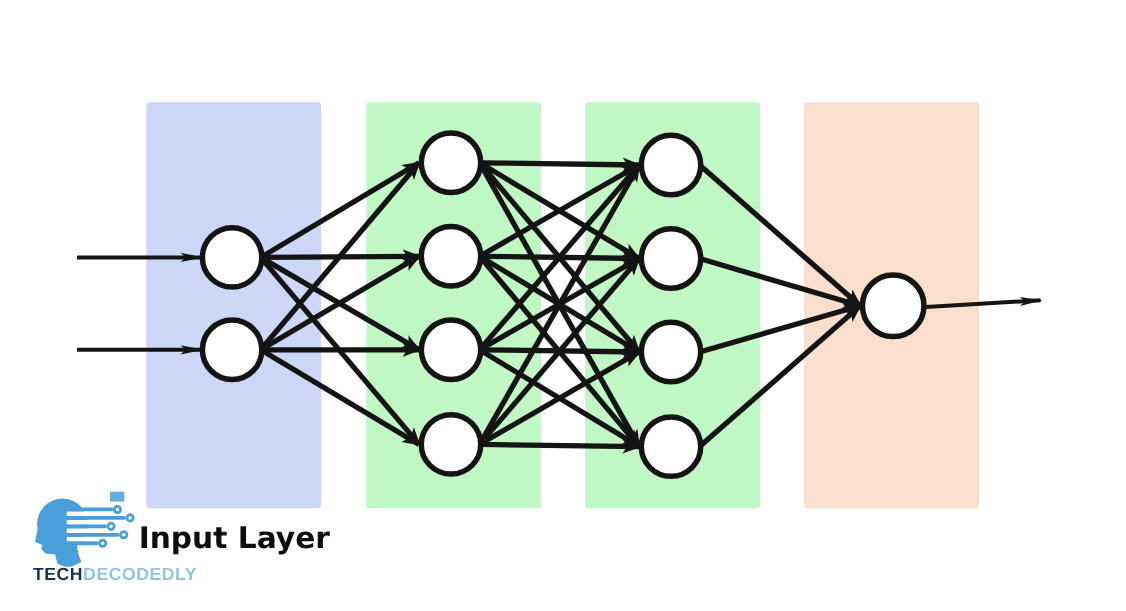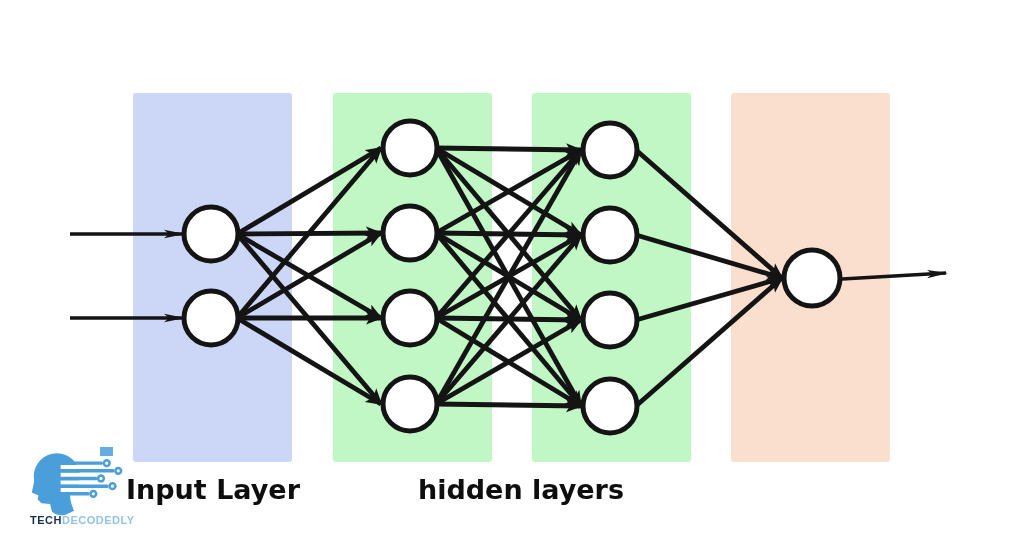--- a/index.html
+++ b/index.html
@@ -12,21 +12,21 @@
   .layer-label{
     position:absolute;top:474px;transform:translateX(-50%);
     font-family:"DejaVu Sans",sans-serif;font-weight:bold;
     font-size:27px;color:#0e0e0e;white-space:nowrap;letter-spacing:0px;
   }
   .logo{position:absolute;left:24px;top:446px;width:120px;height:104px;}
   .logo-svg{position:absolute;left:4px;top:4px;width:96px;height:66px;}
   .logo-pixel{position:absolute;left:76px;top:1px;width:13px;height:9px;background:#4a9ed9;opacity:.85;}
   .logo-text{
     position:absolute;left:6px;top:68px;white-space:nowrap;
-    font-size:11px;font-weight:bold;letter-spacing:.5px;
+    font-size:16px;font-weight:bold;letter-spacing:.5px;
     font-family:"Liberation Sans",sans-serif;
   }
   .logo-text .b1{color:#16324f;}
   .logo-text .b2{color:#94c3e8;}
 </style>
 </head>
 <body>
 
 <div class="stage">
 
@@ -87,21 +87,20 @@
         <circle cx="410" cy="404" r="27" fill="#ffffff" stroke="#141414" stroke-width="5"></circle>
         <circle cx="610" cy="150" r="27" fill="#ffffff" stroke="#141414" stroke-width="5"></circle>
         <circle cx="610" cy="235" r="27" fill="#ffffff" stroke="#141414" stroke-width="5"></circle>
         <circle cx="610" cy="320" r="27" fill="#ffffff" stroke="#141414" stroke-width="5"></circle>
         <circle cx="610" cy="406" r="27" fill="#ffffff" stroke="#141414" stroke-width="5"></circle>
         <circle cx="812" cy="278" r="28" fill="#ffffff" stroke="#141414" stroke-width="5"></circle>
       </g>
   </svg>
 
   <div class="layer-label" style="left:213px">Input Layer</div>
-  <div class="layer-label" style="left:521px">hidden layers</div>
 
   <div class="logo">
     <svg class="logo-svg" viewBox="0 0 100 68">
       <g fill="#4a9ed9">
         <circle cx="30" cy="27" r="24"></circle>
         <path d="M9 20 L4 44 L11 47 L10 51 L14 55 L23 56 L25 64 Q31 69 39 67 L48 63 Q43 52 44 44 L43 28 Z"></path>
       </g>
       <g fill="#ffffff">
         <rect x="34" y="15.2" width="26" height="4.6"></rect>
         <rect x="34" y="23.2" width="26" height="4.6"></rect>

